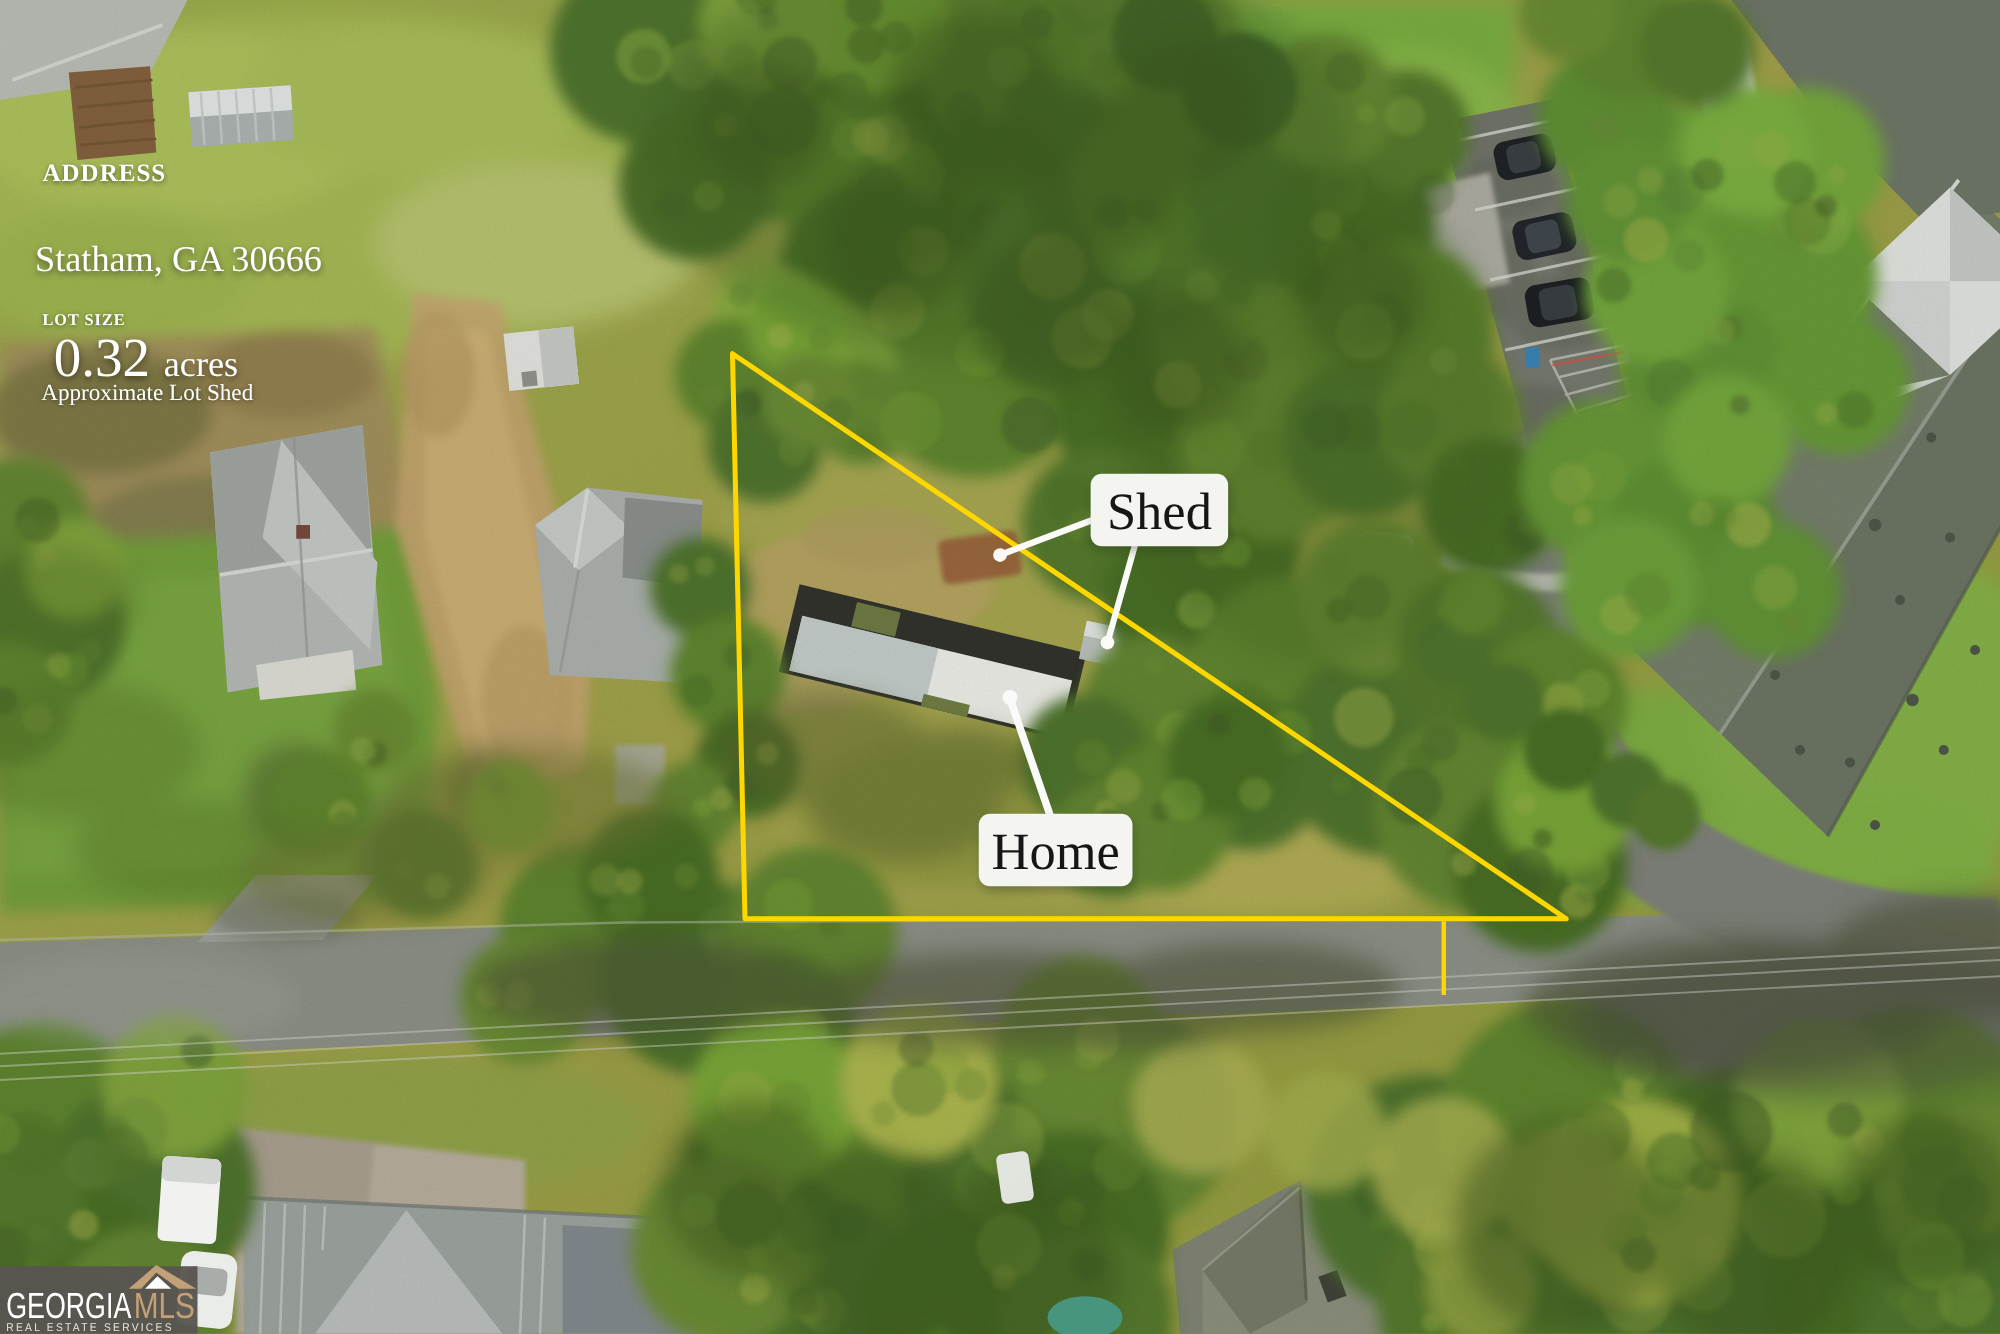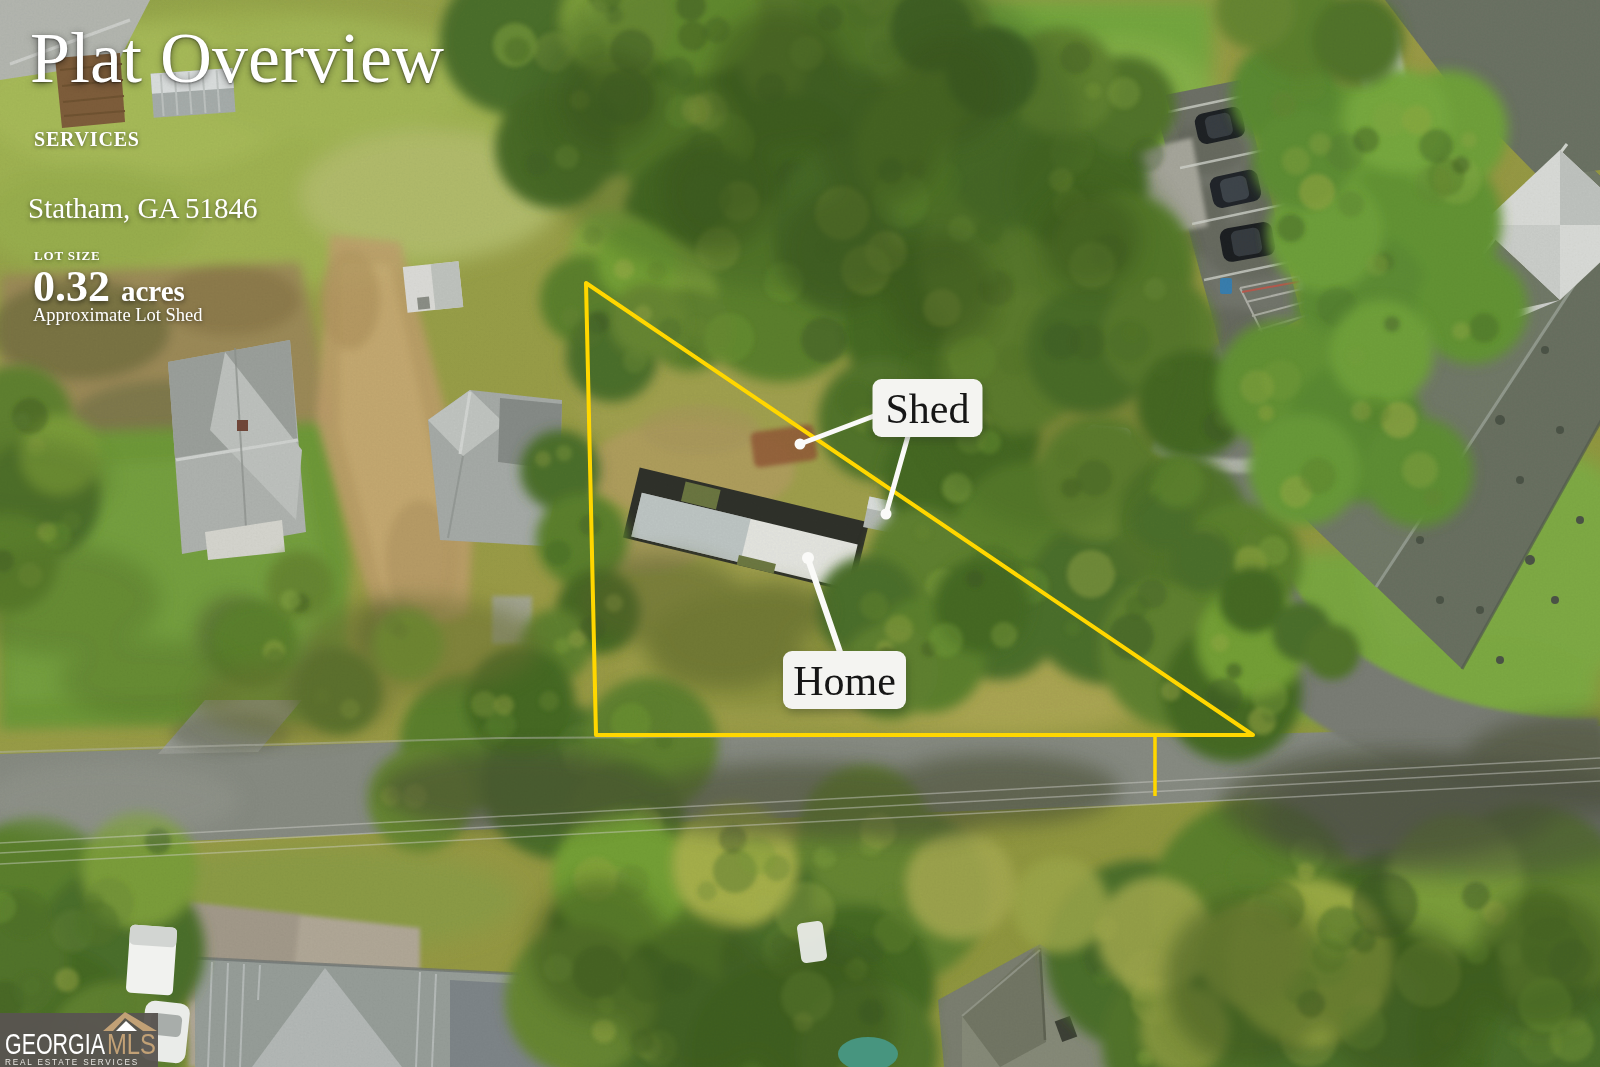--- a/index.html
+++ b/index.html
@@ -945,30 +945,29 @@
 <text x="927.5" y="423" font-family="Liberation Serif, serif" font-size="42" fill="#161616" text-anchor="middle">Shed</text>
 </g>
 
 <g>
 <rect x="784.5" y="655" width="123" height="58" rx="9" fill="#2c3420" opacity="0.35" filter="url(#b4)"></rect>
 <rect x="783" y="651" width="123" height="58" rx="9" fill="#f4f4f1"></rect>
 <text x="844.5" y="695" font-family="Liberation Serif, serif" font-size="42" fill="#161616" text-anchor="middle">Home</text>
 </g>
 </svg>
 
-<div class="txt" style="left:30px;top:22px;font-size:72px;text-shadow:0 2px 7px rgba(0,0,0,.5),0 1px 2px rgba(0,0,0,.45);">Plat Overview</div>
-
-<div class="txt" style="left:34px;top:129px;font-size:20px;font-weight:bold;letter-spacing:0.8px;text-shadow:0 1px 4px rgba(0,0,0,.5);">SERVICES</div>
-
-
-<div class="txt" style="left:28px;top:194px;font-size:29px;text-shadow:0 2px 5px rgba(0,0,0,.5);">Statham, GA 51846</div>
+
+<div class="txt" style="left:34px;top:129px;font-size:20px;font-weight:bold;letter-spacing:0.8px;text-shadow:0 1px 4px rgba(0,0,0,.5);">ADDRESS</div>
+
+
+<div class="txt" style="left:28px;top:194px;font-size:29px;text-shadow:0 2px 5px rgba(0,0,0,.5);">Statham, GA 30666</div>
 
 <div class="txt" style="left:34px;top:249px;font-size:13px;font-weight:bold;letter-spacing:0.8px;text-shadow:0 1px 4px rgba(0,0,0,.5);">LOT SIZE</div>
 
-<div class="txt" style="left:33px;top:265px;font-size:44px;text-shadow:0 2px 5px rgba(0,0,0,.5);font-weight:bold;">0.32 <span style="font-size:29px;">acres</span></div>
+<div class="txt" style="left:43px;top:265px;font-size:44px;text-shadow:0 2px 5px rgba(0,0,0,.5);">0.32 <span style="font-size:29px;">acres</span></div>
 
 <div class="txt" style="left:33px;top:306px;font-size:18.5px;text-shadow:0 1px 4px rgba(0,0,0,.5);">Approximate Lot Shed</div>
 
 <svg width="170" height="62" viewBox="0 0 170 62" style="left:0;top:1005px;position:absolute;">
 <rect x="0" y="8" width="158" height="54" fill="#585450" opacity="0.96"></rect>
 <polygon points="103,26 125,7 157,26 143,26 125,13 113,26" fill="#c2a176"></polygon>
 <polygon points="116,26 126,16 137,26" fill="#ffffff"></polygon>
 <text x="5" y="49" font-family="Liberation Sans, sans-serif" font-size="29" fill="#ffffff" textLength="100" lengthAdjust="spacingAndGlyphs">GEORGIA</text>
 <text x="107" y="49" font-family="Liberation Sans, sans-serif" font-size="29" fill="#c2a176" textLength="49" lengthAdjust="spacingAndGlyphs">MLS</text>
 <text x="5" y="60" font-family="Liberation Sans, sans-serif" font-size="9" fill="#e9e7e3" textLength="134" lengthAdjust="spacingAndGlyphs" letter-spacing="2">REAL ESTATE SERVICES</text>

